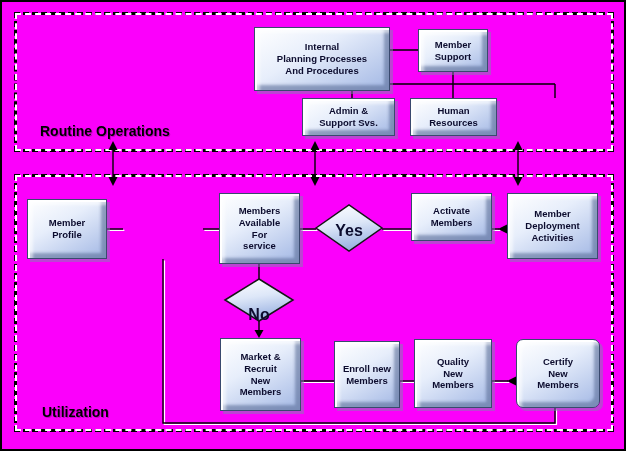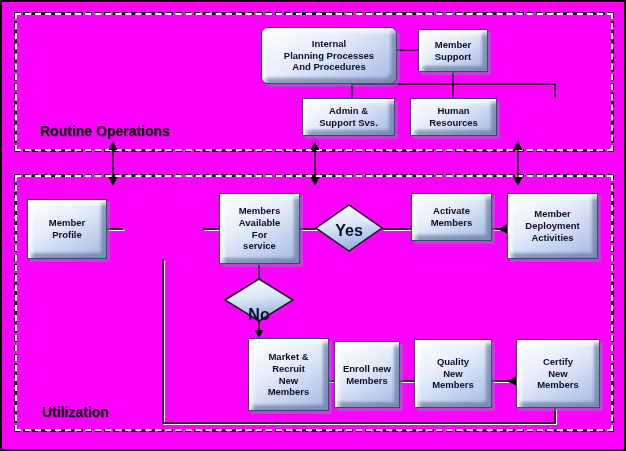--- a/index.html
+++ b/index.html
@@ -34,34 +34,34 @@
     text-align:center;font-weight:bold;font-size:9.5px;line-height:1.25;color:#0c0c2e;
     white-space:pre-line;
     background:linear-gradient(150deg,#ffffff 0%,#e7eefb 40%,#a2b7e4 100%);
     border:1px solid #39496e;
     box-shadow:
       inset 2px 2px 0 rgba(255,255,255,.95),
       inset 5px 5px 3px rgba(255,255,255,.55),
       inset -5px -5px 3px rgba(96,113,155,.62),
       3px 3px 0 rgba(125,135,172,.5);
   }
-  #b-internal{left:259px;top:25px;width:136px;height:57px;border-radius:7px;}
+  #b-internal{left:252px;top:25px;width:136px;height:64px;}
   #b-support{left:416px;top:27px;width:70px;height:43px;}
   #b-admin{left:300px;top:96px;width:93px;height:38px;}
   #b-human{left:408px;top:96px;width:87px;height:38px;}
   #b-ops{left:509px;top:96px;width:87px;height:38px;}
   #b-profile{left:25px;top:197px;width:80px;height:60px;}
   #b-cdmc{left:121px;top:195px;width:80px;height:62px;}
   #b-avail{left:217px;top:191px;width:81px;height:71px;}
   #b-activate{left:409px;top:191px;width:81px;height:48px;}
   #b-deploy{left:505px;top:191px;width:91px;height:66px;}
-  #b-market{left:218px;top:336px;width:81px;height:73px;margin-left:28px;}
+  #b-market{left:218px;top:336px;width:81px;height:73px;}
   #b-enroll{left:332px;top:339px;width:66px;height:67px;}
   #b-quality{left:412px;top:337px;width:78px;height:69px;}
-  #b-certify{left:514px;top:337px;width:84px;height:69px;}
+  #b-certify{left:514px;top:337px;width:84px;height:69px;border-radius:7px;}
 
   .decision-label{
     position:absolute;z-index:4;width:36px;text-align:center;
     font-weight:bold;font-size:16px;color:#0c0c2e;
   }
   #lbl-yes{left:329px;top:220px;}
   #lbl-no{left:239px;top:304px;}
 </style>
 </head>
 <body>

